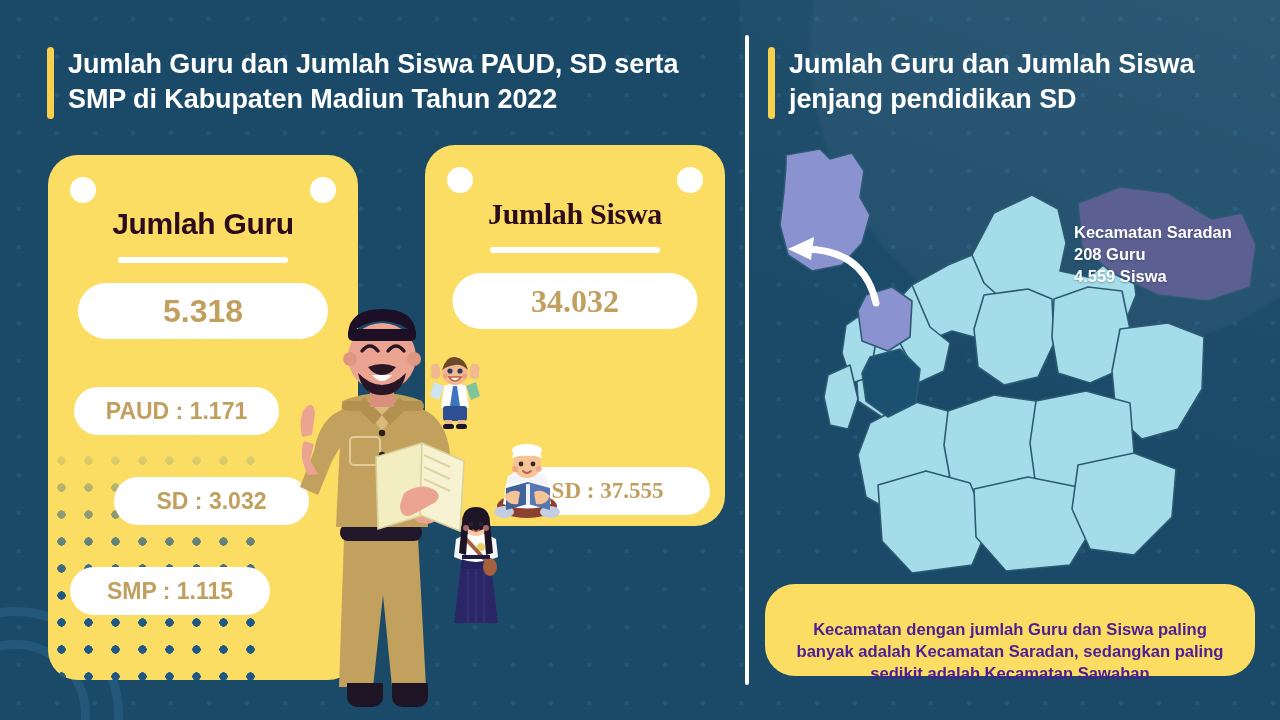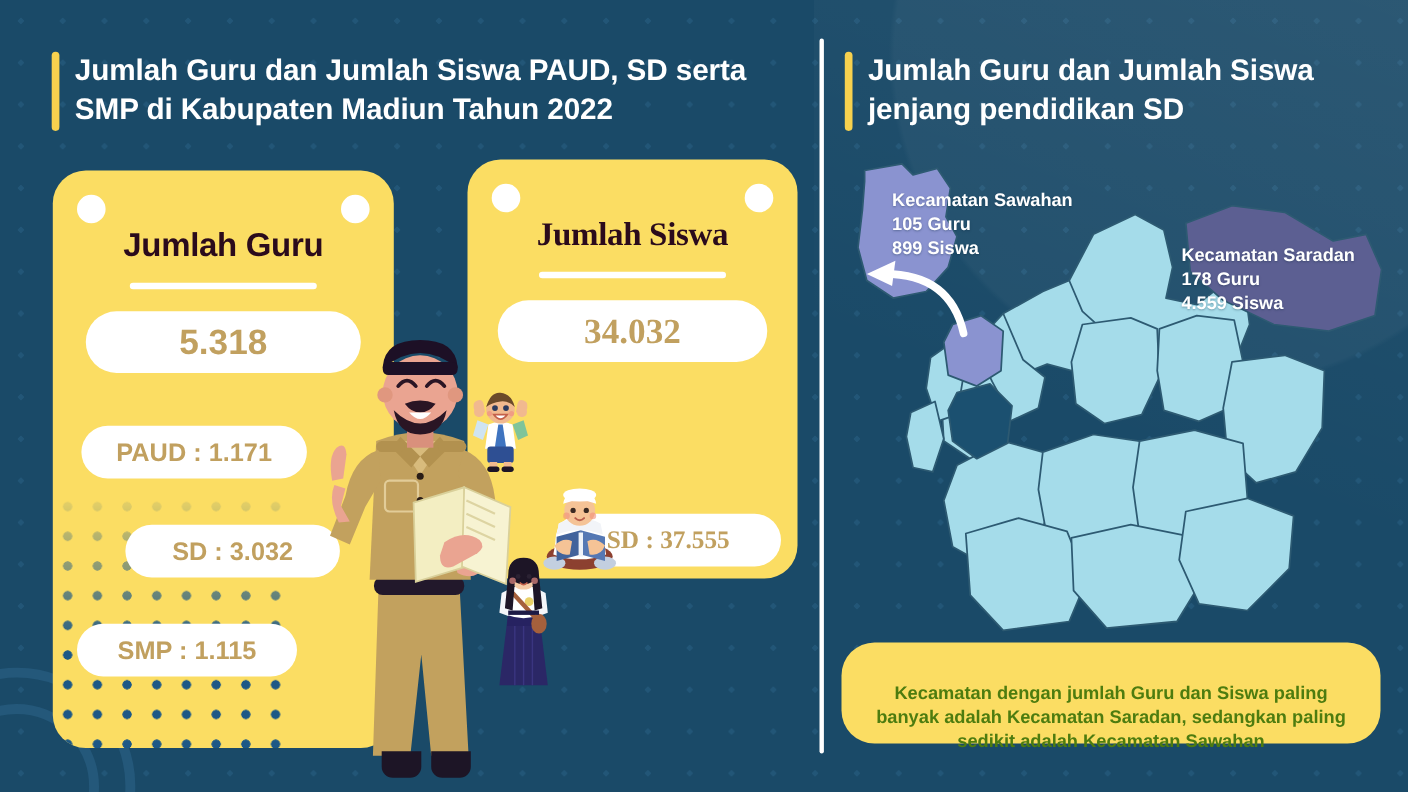--- a/index.html
+++ b/index.html
@@ -87,21 +87,21 @@
   #map { position:absolute; left:758px; top:145px; width:512px; height:430px; z-index:2; }
   .map-label { position:absolute; color:#ffffff; font-weight:bold; font-size:16.5px;
      line-height:1.32; z-index:7; white-space:pre-line; text-shadow:0 1px 2px rgba(10,35,55,.35); }
   #lbl-sawahan { left:811px; top:172px; }
   #lbl-saradan { left:1074px; top:222px; }
 
   
   #callout { position:absolute; left:765px; top:584px; width:490px; height:92px;
      background:#fbdd63; border-radius:30px; display:flex; align-items:center;
      justify-content:center; text-align:center; padding:0 18px; z-index:6; }
-  #callout p { color:#4d7c0f; font-size:16.6px; font-weight:bold; line-height:1.34;margin-top:44px; }
+  #callout p { color:#4c1d95; font-size:16.6px; font-weight:bold; line-height:1.34;margin-top:44px; }
 </style>
 </head>
 <body>
 
 <div class="stage">
 
   <div class="bg-dots"></div>
   <div class="bg-sheen"></div>
   <div class="bg-arc arc-tr"></div>
   <div class="corner-rings">
@@ -295,24 +295,21 @@
     </g>
 
     <g stroke="#2d5a72" stroke-width="1.6" stroke-linejoin="round">
       <path d="M28 10 l34 -6 10 10 22 -6 12 18 -4 26 10 18 -8 28 -20 22 -30 6 -24 -16 -8 -30 4 -34 2 -26z" fill="#8a93d0"></path>
     </g>
 
     <path d="M118 158 q-12 -54 -72 -54" stroke="#ffffff" stroke-width="7" fill="none" stroke-linecap="round"></path>
     <path d="M30 104 l26 -12 -3 23z" fill="#ffffff"></path>
   </svg>
 
-  <div class="map-label" id="lbl-sawahan">Kecamatan Sawahan
-105 Guru
-899 Siswa</div>
   <div class="map-label" id="lbl-saradan">Kecamatan Saradan
-178 Guru
+208 Guru
 4.559 Siswa</div>
 
   <div id="callout">
     <p>Kecamatan dengan jumlah Guru dan Siswa paling banyak adalah Kecamatan Saradan, sedangkan paling sedikit adalah Kecamatan Sawahan</p>
   </div>
 
 </div>
 
 </body></html>

